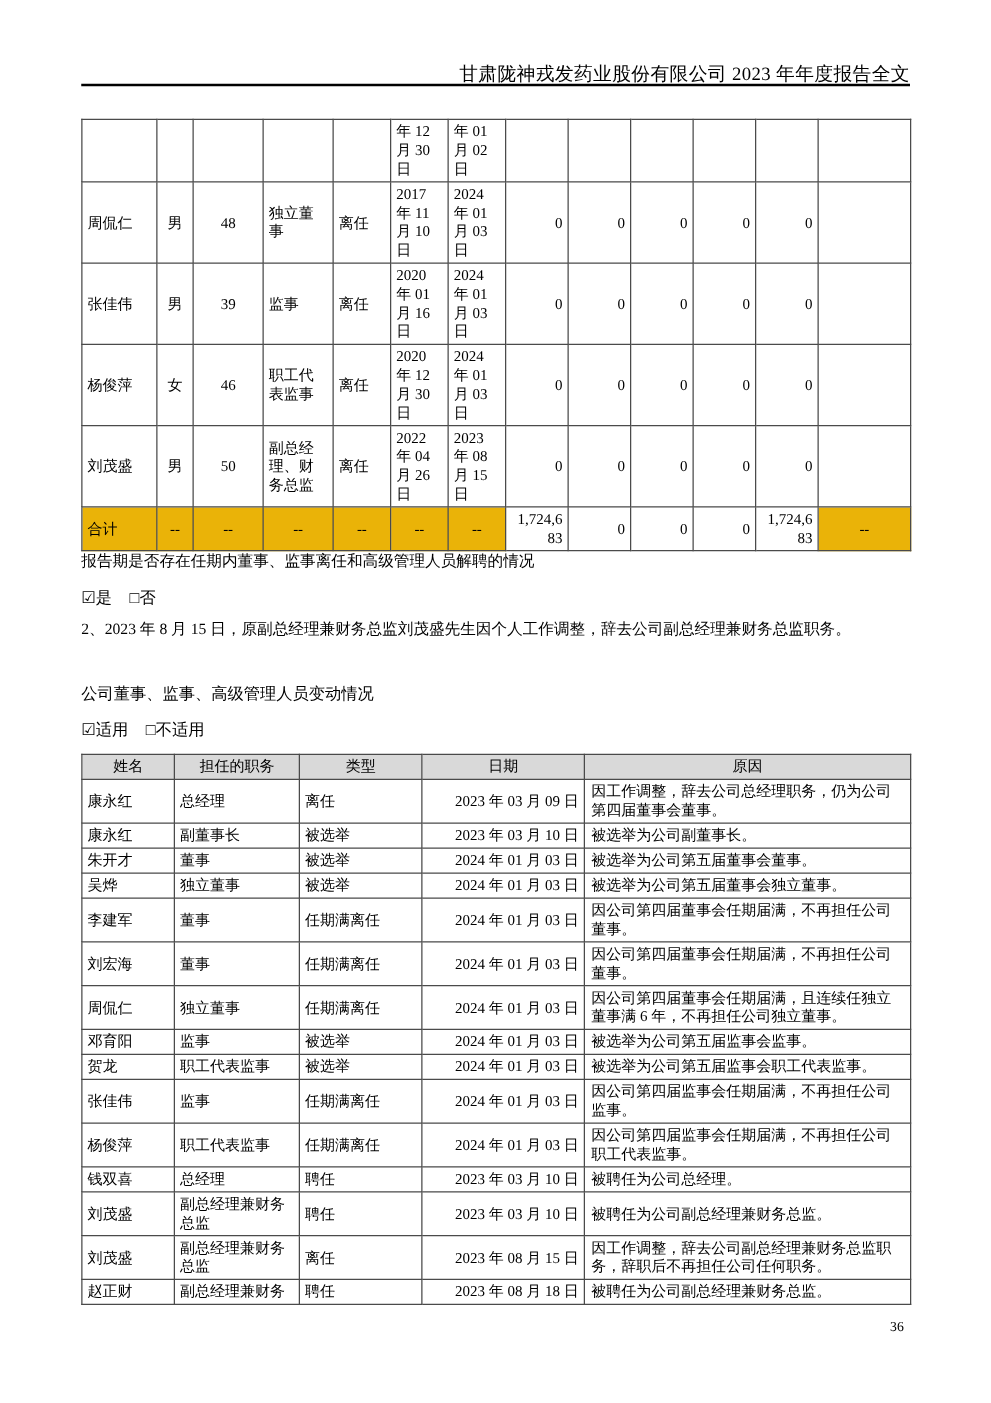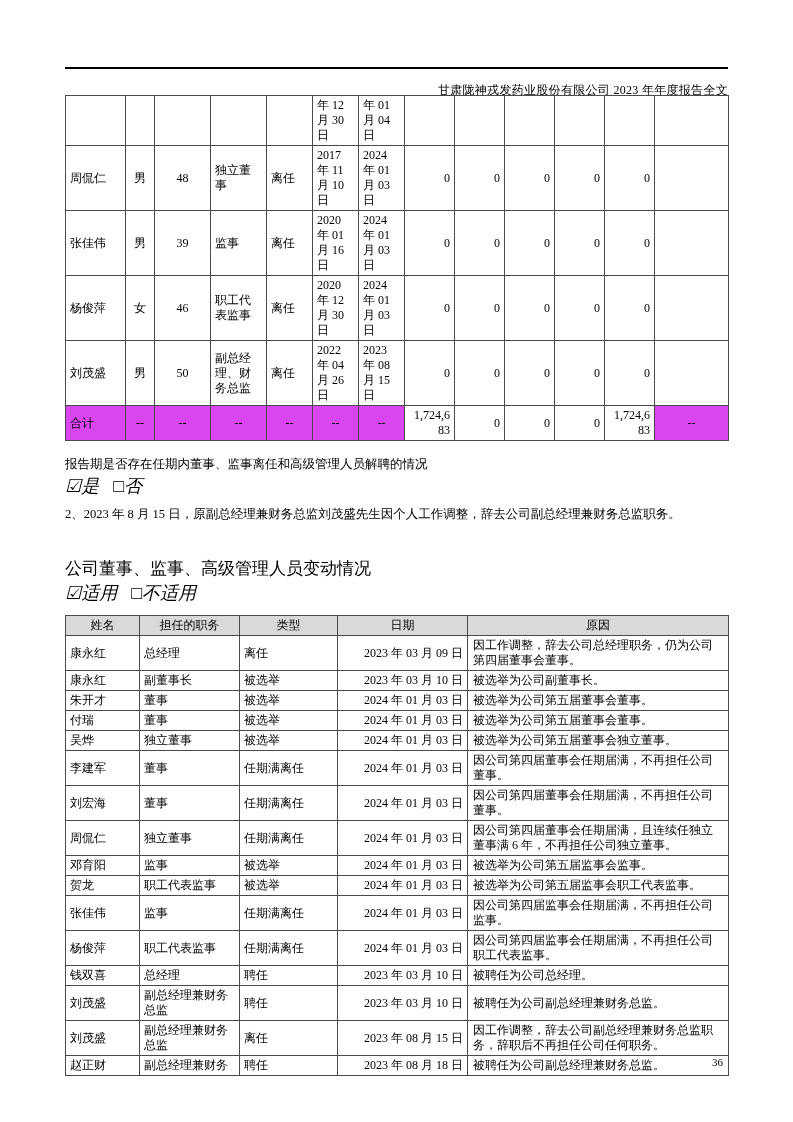--- a/index.html
+++ b/index.html
@@ -1,43 +1,43 @@
 <!DOCTYPE html>
 <html><head>
 <meta charset="utf-8">
 <style>
   html,body{margin:0;padding:0;background:#ffffff;}
   .page{
     width:793px;height:1122px;background:#ffffff;position:relative;
     font-family:"Liberation Serif","DejaVu Serif",serif;color:#000;overflow:hidden;
   }
-  .doc-header{position:absolute;top:50px;right:65px;font-size:12px;letter-spacing:.3px;margin-top:32px;}
+  .doc-header{position:absolute;top:50px;right:65px;font-size:15px;letter-spacing:.3px;}
   .header-rule{position:absolute;top:67px;left:65px;width:663px;border-top:2px solid #000;}
   .page-number{position:absolute;top:1056px;right:70px;font-size:11px;}
   .content{position:absolute;top:95px;left:65px;width:663px;}
 
   table{width:663px;border-collapse:collapse;table-layout:fixed;font-size:12px;border-radius:16px;}
   td,th{border:1px solid #4a4a4a;padding:2px 4px;line-height:15px;vertical-align:middle;
         font-weight:normal;word-wrap:break-word;}
 
   
   #tbl1 td{text-align:left;}
   #tbl1 td:nth-child(2),#tbl1 td:nth-child(3){text-align:center;}
   #tbl1 td:nth-child(n+8):nth-child(-n+12){text-align:right;word-break:break-all;}
   #tbl1 td:nth-child(13){text-align:center;}
-  #tbl1 tr.total td{background:#d946ef;}
+  #tbl1 tr.total td{background:#eab308;}
   #tbl1 tr.total td:nth-child(n+8):nth-child(-n+12){background:#fff;}
   #tbl1 tr.total td:nth-child(n+2):nth-child(-n+7){text-align:center;}
 
   
-  .para{font-size:12.5px;line-height:17px;margin-top:15px;}
-  .checkline{font-size:18px;margin-top:1px;font-style:italic;}
+  .para{font-size:12.5px;line-height:17px;}
+  .checkline{font-size:13px;margin-top:11px;}
   .checkline .cb{margin-right:14px;}
   .note{font-size:12.5px;line-height:17px;margin-top:8px;}
-  .section-title{font-size:17px;margin-top:34px;font-family:Liberation Mono, monospace;}
+  .section-title{font-size:13px;margin-top:34px;font-family:Liberation Mono, monospace;}
 
   
   #tbl2{margin-top:10px;}
   #tbl2 th{background:#d9d9d9;text-align:center;}
   #tbl2 td{text-align:left;}
   #tbl2 td:nth-child(4){text-align:right;}
   #tbl2 td:nth-child(5){padding:2px 5px;margin-top:44px;}
 </style>
 </head>
 <body>
@@ -66,21 +66,21 @@
         <col style="width:74px">
       </colgroup>
       <tbody>
           <tr>
         <td></td>
         <td></td>
         <td></td>
         <td></td>
         <td></td>
         <td>年 12 月 30 日</td>
-        <td>年 01 月 04 日</td>
+        <td>年 01 月 02 日</td>
         <td></td>
         <td></td>
         <td></td>
         <td></td>
         <td></td>
         <td></td>
       </tr>
       <tr>
         <td>周侃仁</td>
         <td>男</td>
@@ -201,27 +201,20 @@
         <td>被选举为公司副董事长。</td>
       </tr>
       <tr>
         <td>朱开才</td>
         <td>董事</td>
         <td>被选举</td>
         <td>2024 年 01 月 03 日</td>
         <td>被选举为公司第五届董事会董事。</td>
       </tr>
       <tr>
-        <td>付瑞</td>
-        <td>董事</td>
-        <td>被选举</td>
-        <td>2024 年 01 月 03 日</td>
-        <td>被选举为公司第五届董事会董事。</td>
-      </tr>
-      <tr>
         <td>吴烨</td>
         <td>独立董事</td>
         <td>被选举</td>
         <td>2024 年 01 月 03 日</td>
         <td>被选举为公司第五届董事会独立董事。</td>
       </tr>
       <tr>
         <td>李建军</td>
         <td>董事</td>
         <td>任期满离任</td>

